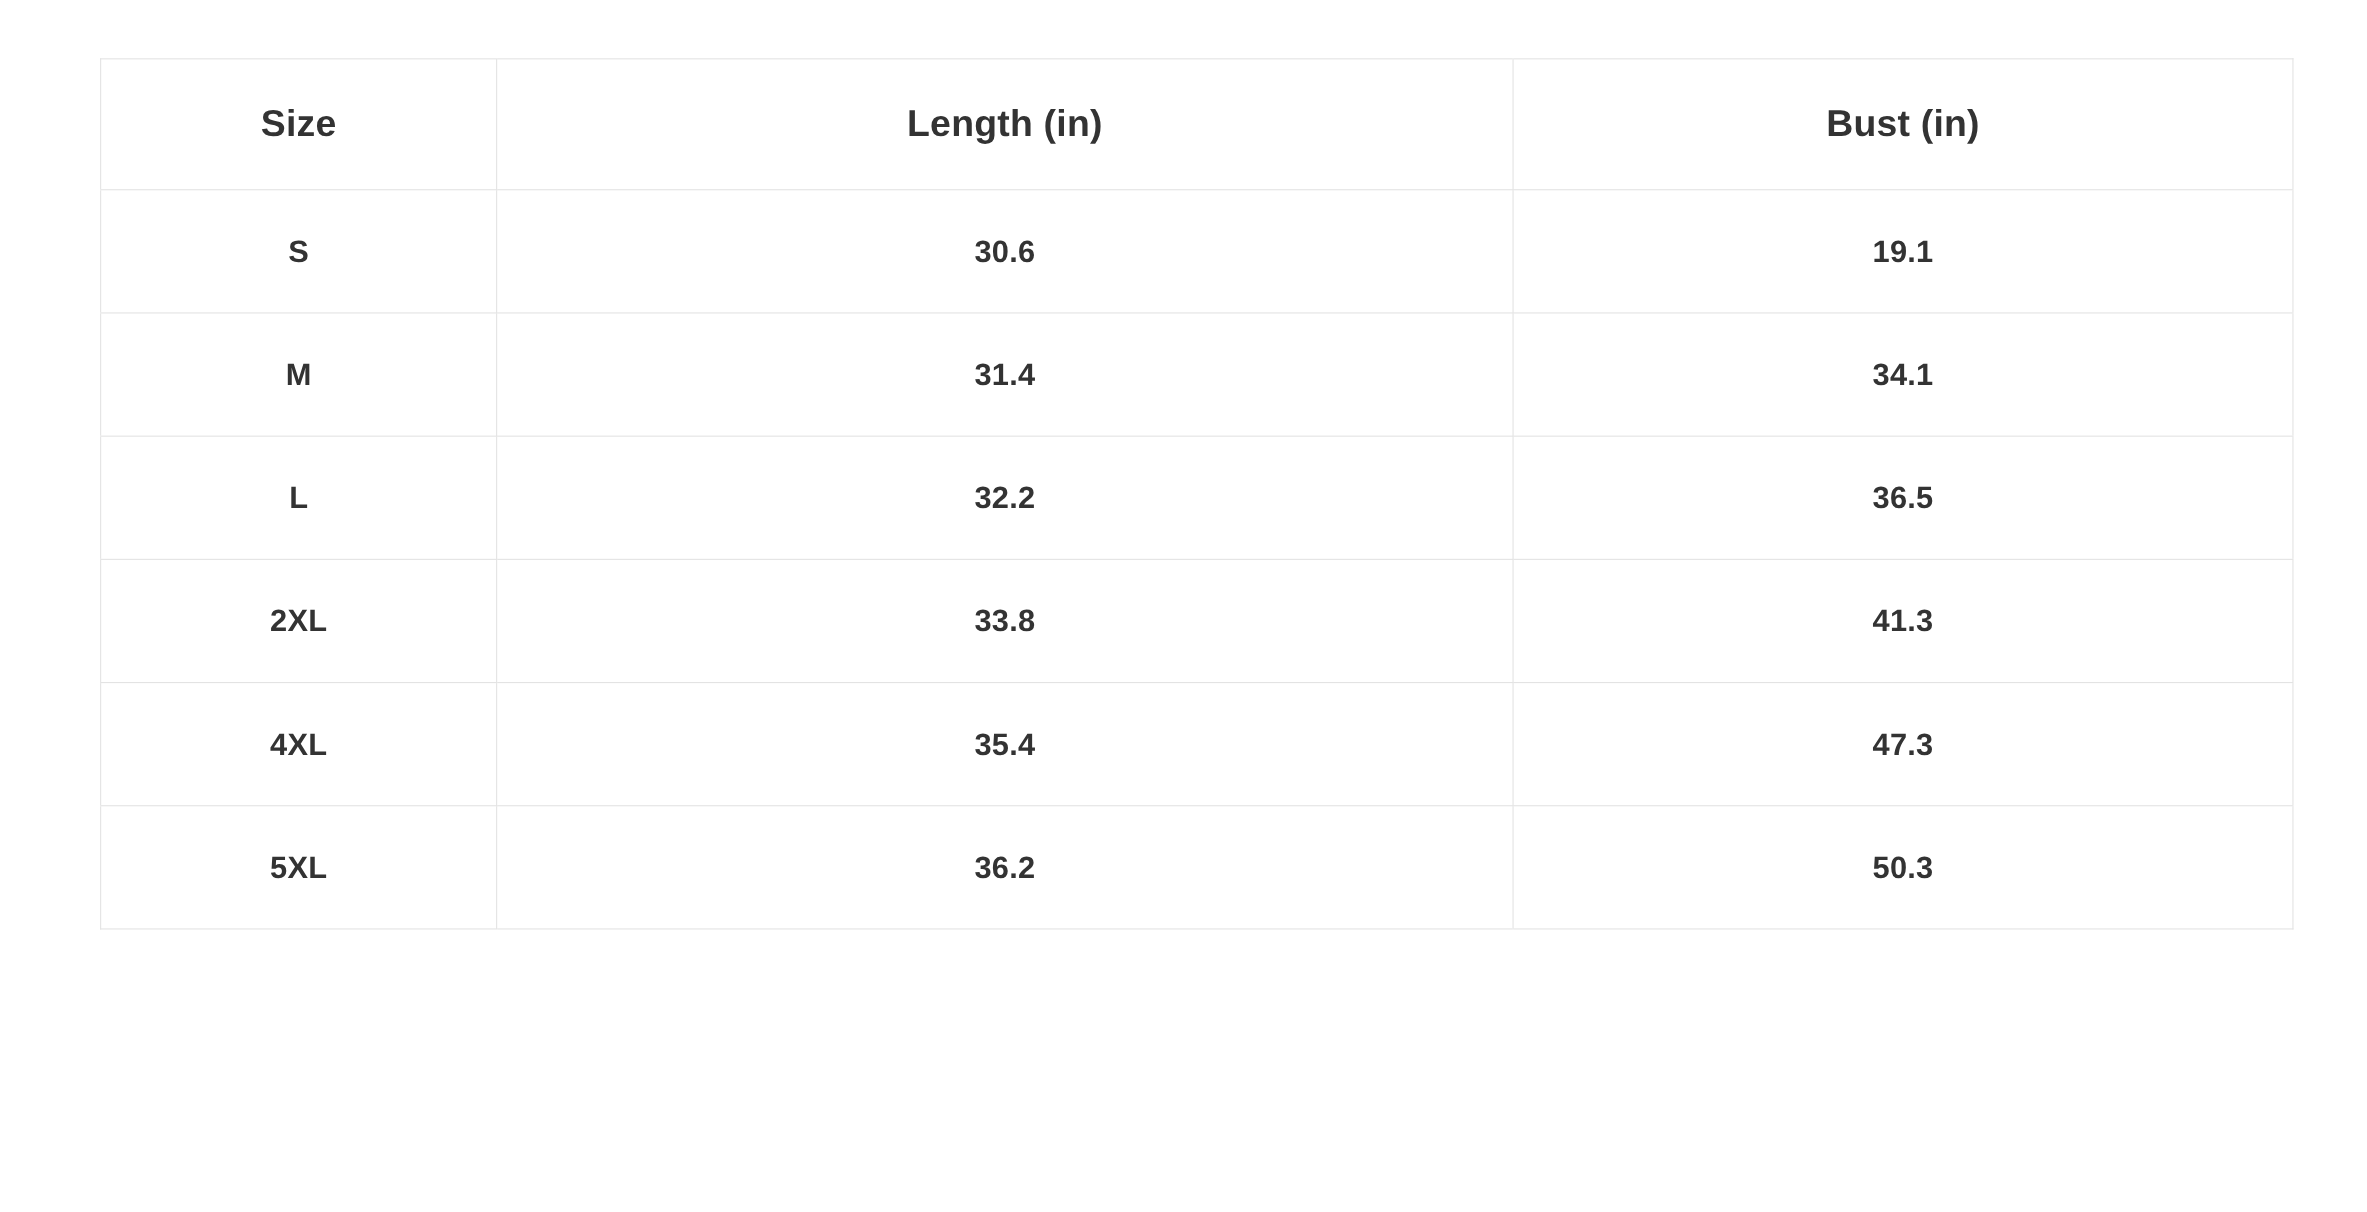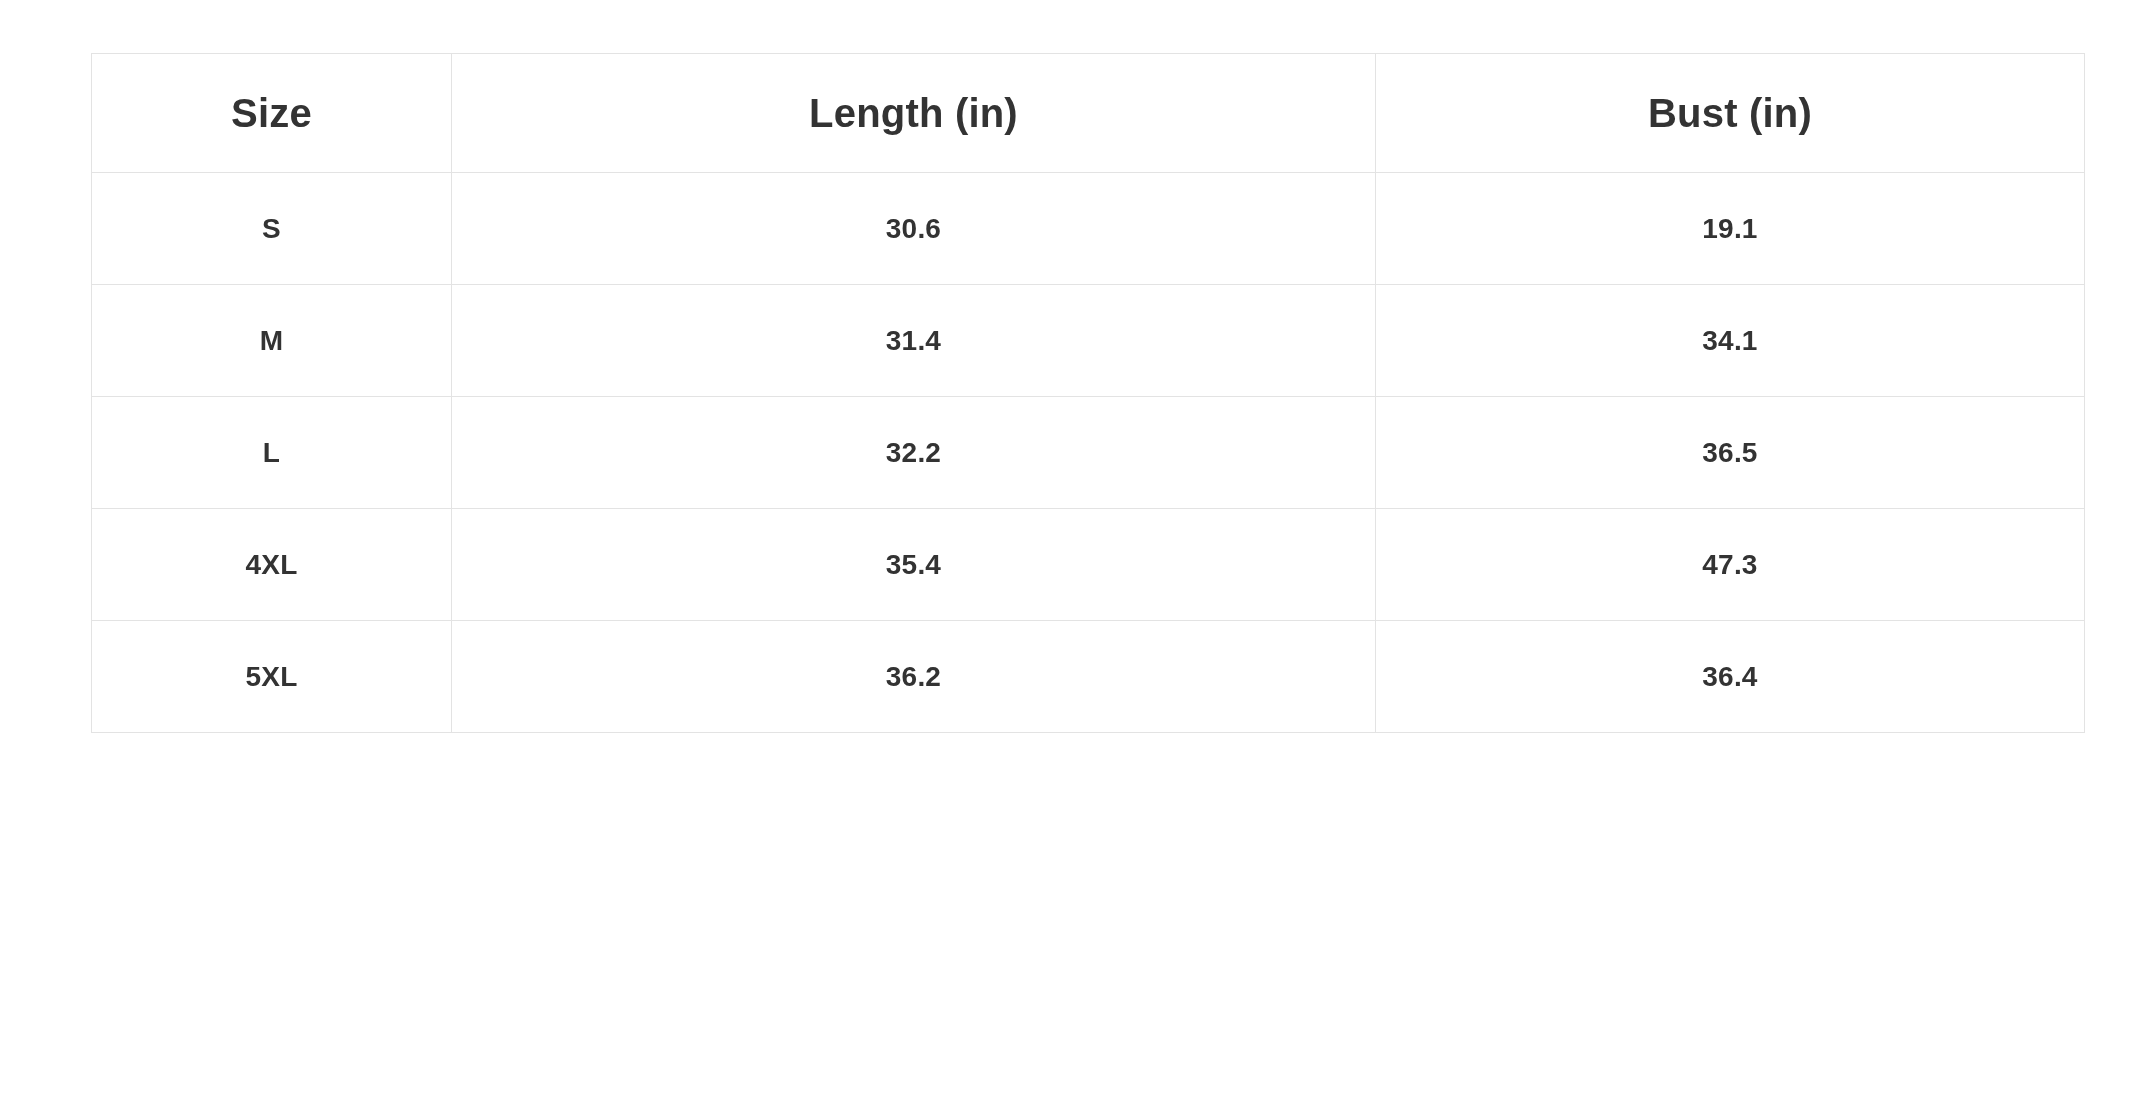--- a/index.html
+++ b/index.html
@@ -56,21 +56,21 @@
   table.size-table td:last-child {
     border-right: none;
   }
 
   table.size-table tr:last-child td {
     border-bottom: none;
   }
 
   table.size-table thead th {
     height: 118px;
-    font-size: 40px;
+    font-size: 34px;
     font-weight: 700;
     letter-spacing: 0.2px;
     line-height: 1.2;
   }
 
   table.size-table tbody td {
     height: 111px;
     font-size: 28px;
     font-weight: 700;
     letter-spacing: 0.2px;
@@ -110,26 +110,31 @@
           <td class="cell-size">M</td>
           <td>31.4</td>
           <td>34.1</td>
         </tr>
         <tr>
           <td class="cell-size">L</td>
           <td>32.2</td>
           <td>36.5</td>
         </tr>
         <tr>
+          <td class="cell-size">2XL</td>
+          <td>33.8</td>
+          <td>41.3</td>
+        </tr>
+        <tr>
           <td class="cell-size">4XL</td>
           <td>35.4</td>
           <td>47.3</td>
         </tr>
         <tr>
           <td class="cell-size">5XL</td>
           <td>36.2</td>
-          <td>36.4</td>
+          <td>50.3</td>
         </tr>
       </tbody>
     </table>
   </div>
 
 </div>
 
 </body></html>

